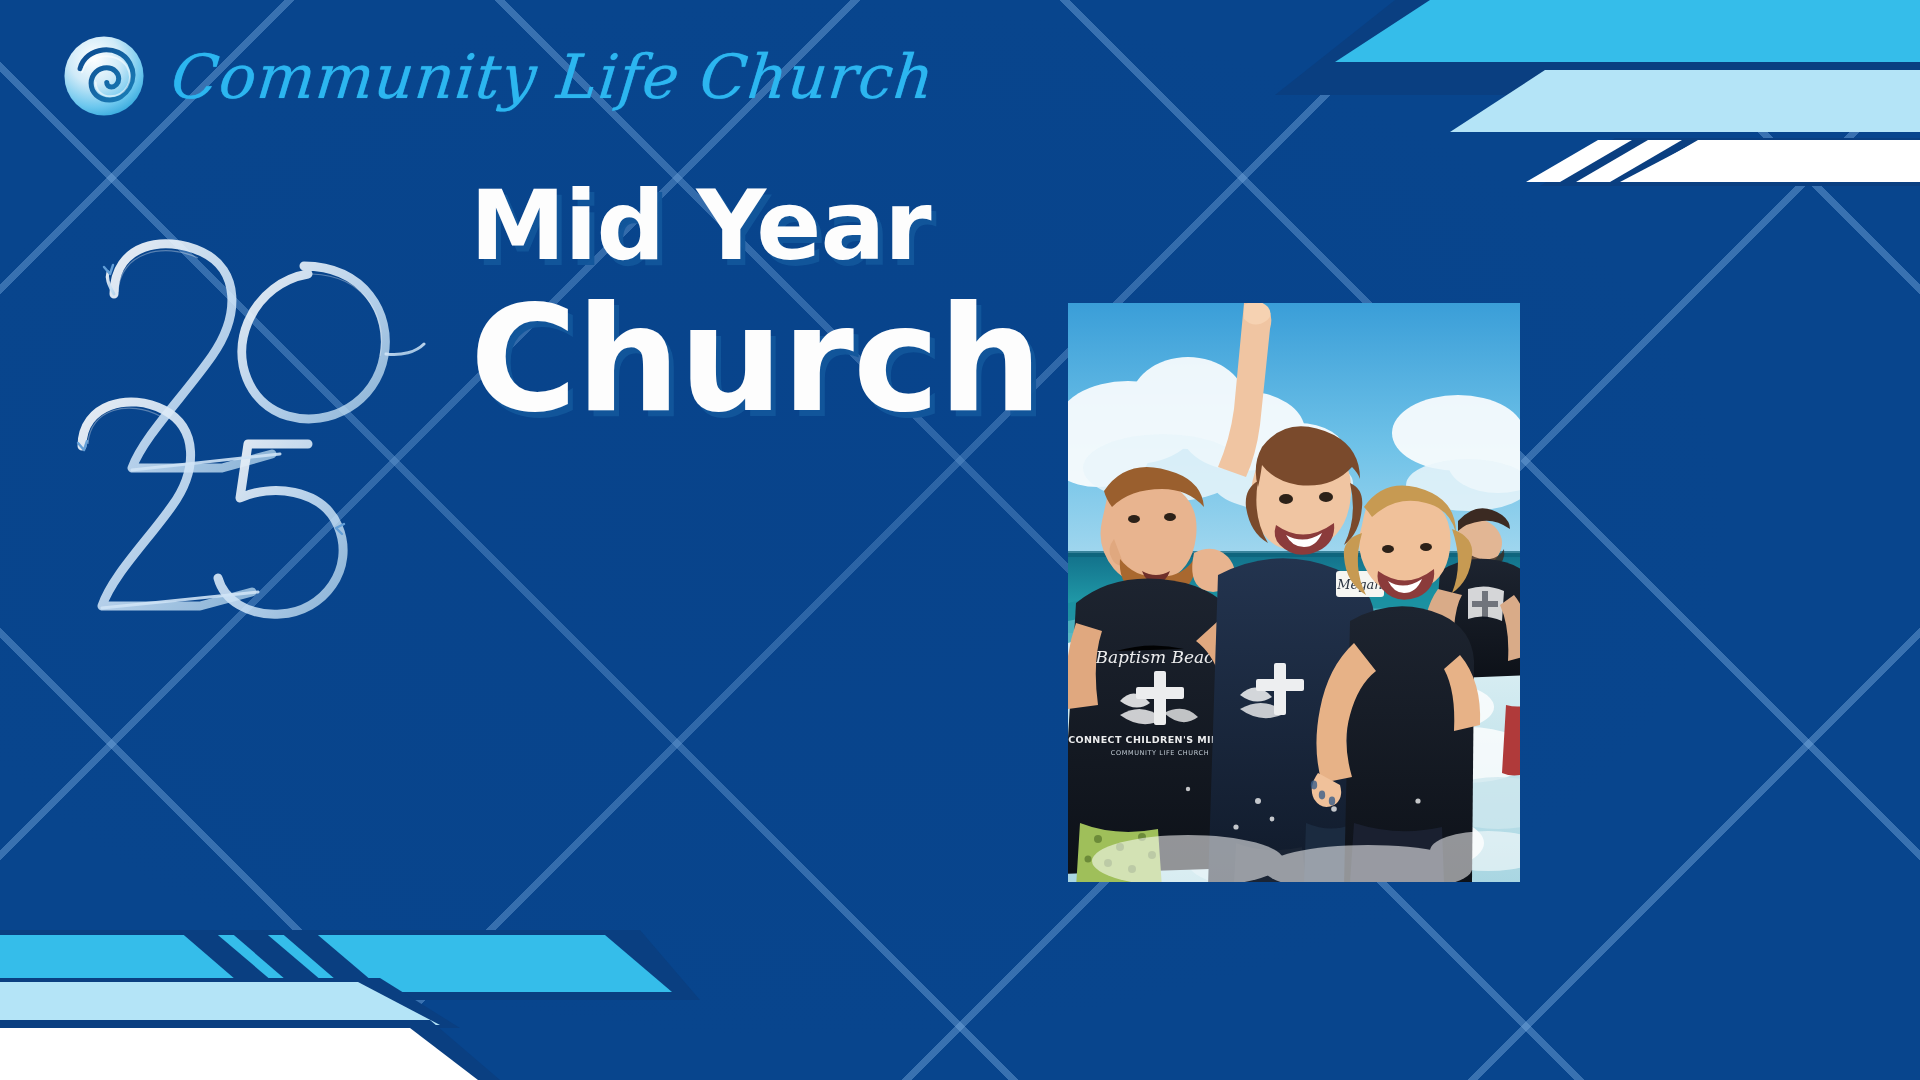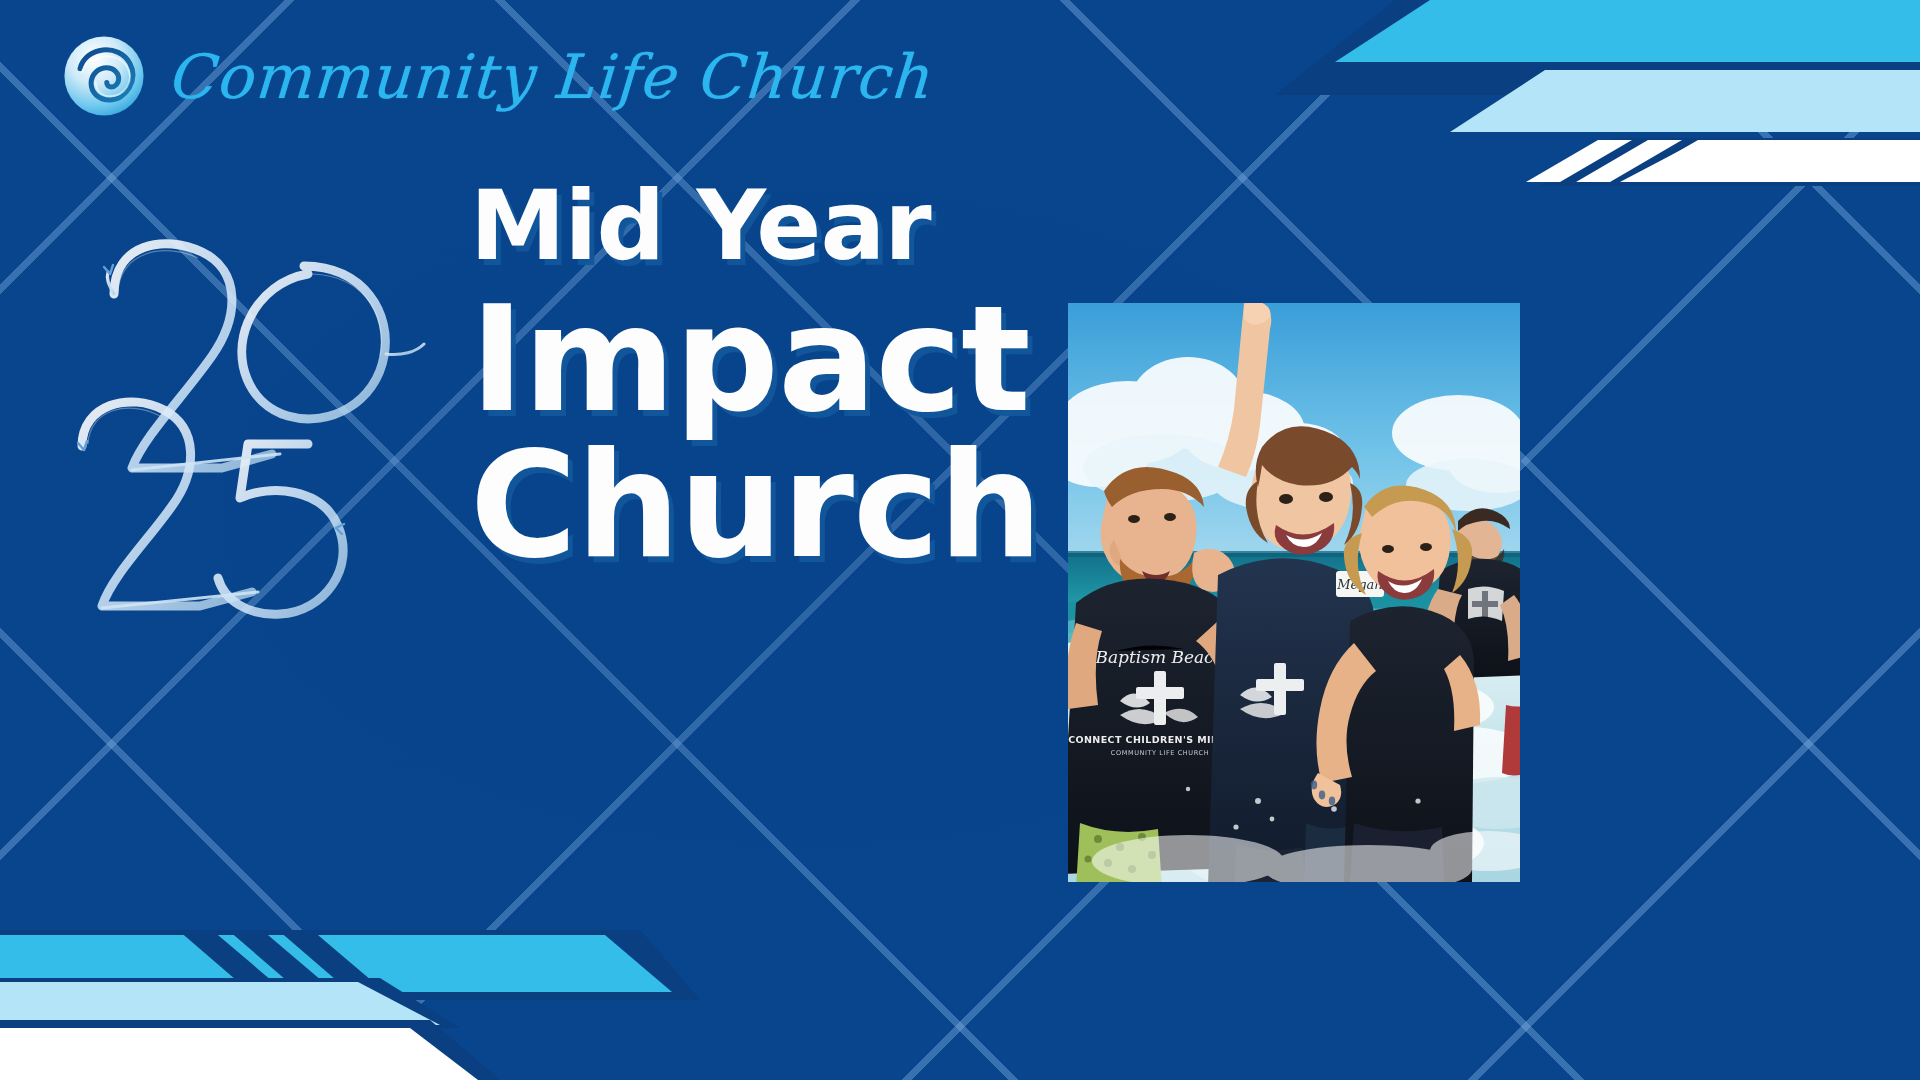--- a/index.html
+++ b/index.html
@@ -164,21 +164,20 @@
     </g>
     <g stroke="#ffffff" stroke-opacity=".35" fill="none" stroke-width="1.2">
       <path d="M46 96 C48 56, 92 46, 126 62"></path>
       <path d="M240 78 C294 80, 316 122, 308 160"></path>
       <path d="M16 248 C18 212, 58 204, 88 220"></path>
     </g>
   </svg>
 
   <div class="headline">
     <div class="hl-line hl-1">Mid Year</div>
-    <div class="hl-line hl-2">Impact</div>
     <div class="hl-line hl-3">Church</div>
   </div>
 
   <div class="photo">
     <svg viewBox="0 0 452 579" preserveAspectRatio="xMidYMid slice">
       <defs>
         <linearGradient id="sky" x1="0" y1="0" x2="0" y2="1">
           <stop offset="0%" stop-color="#3a9ed8"></stop>
           <stop offset="45%" stop-color="#6fc2e8"></stop>
           <stop offset="100%" stop-color="#bfe3f2"></stop>

